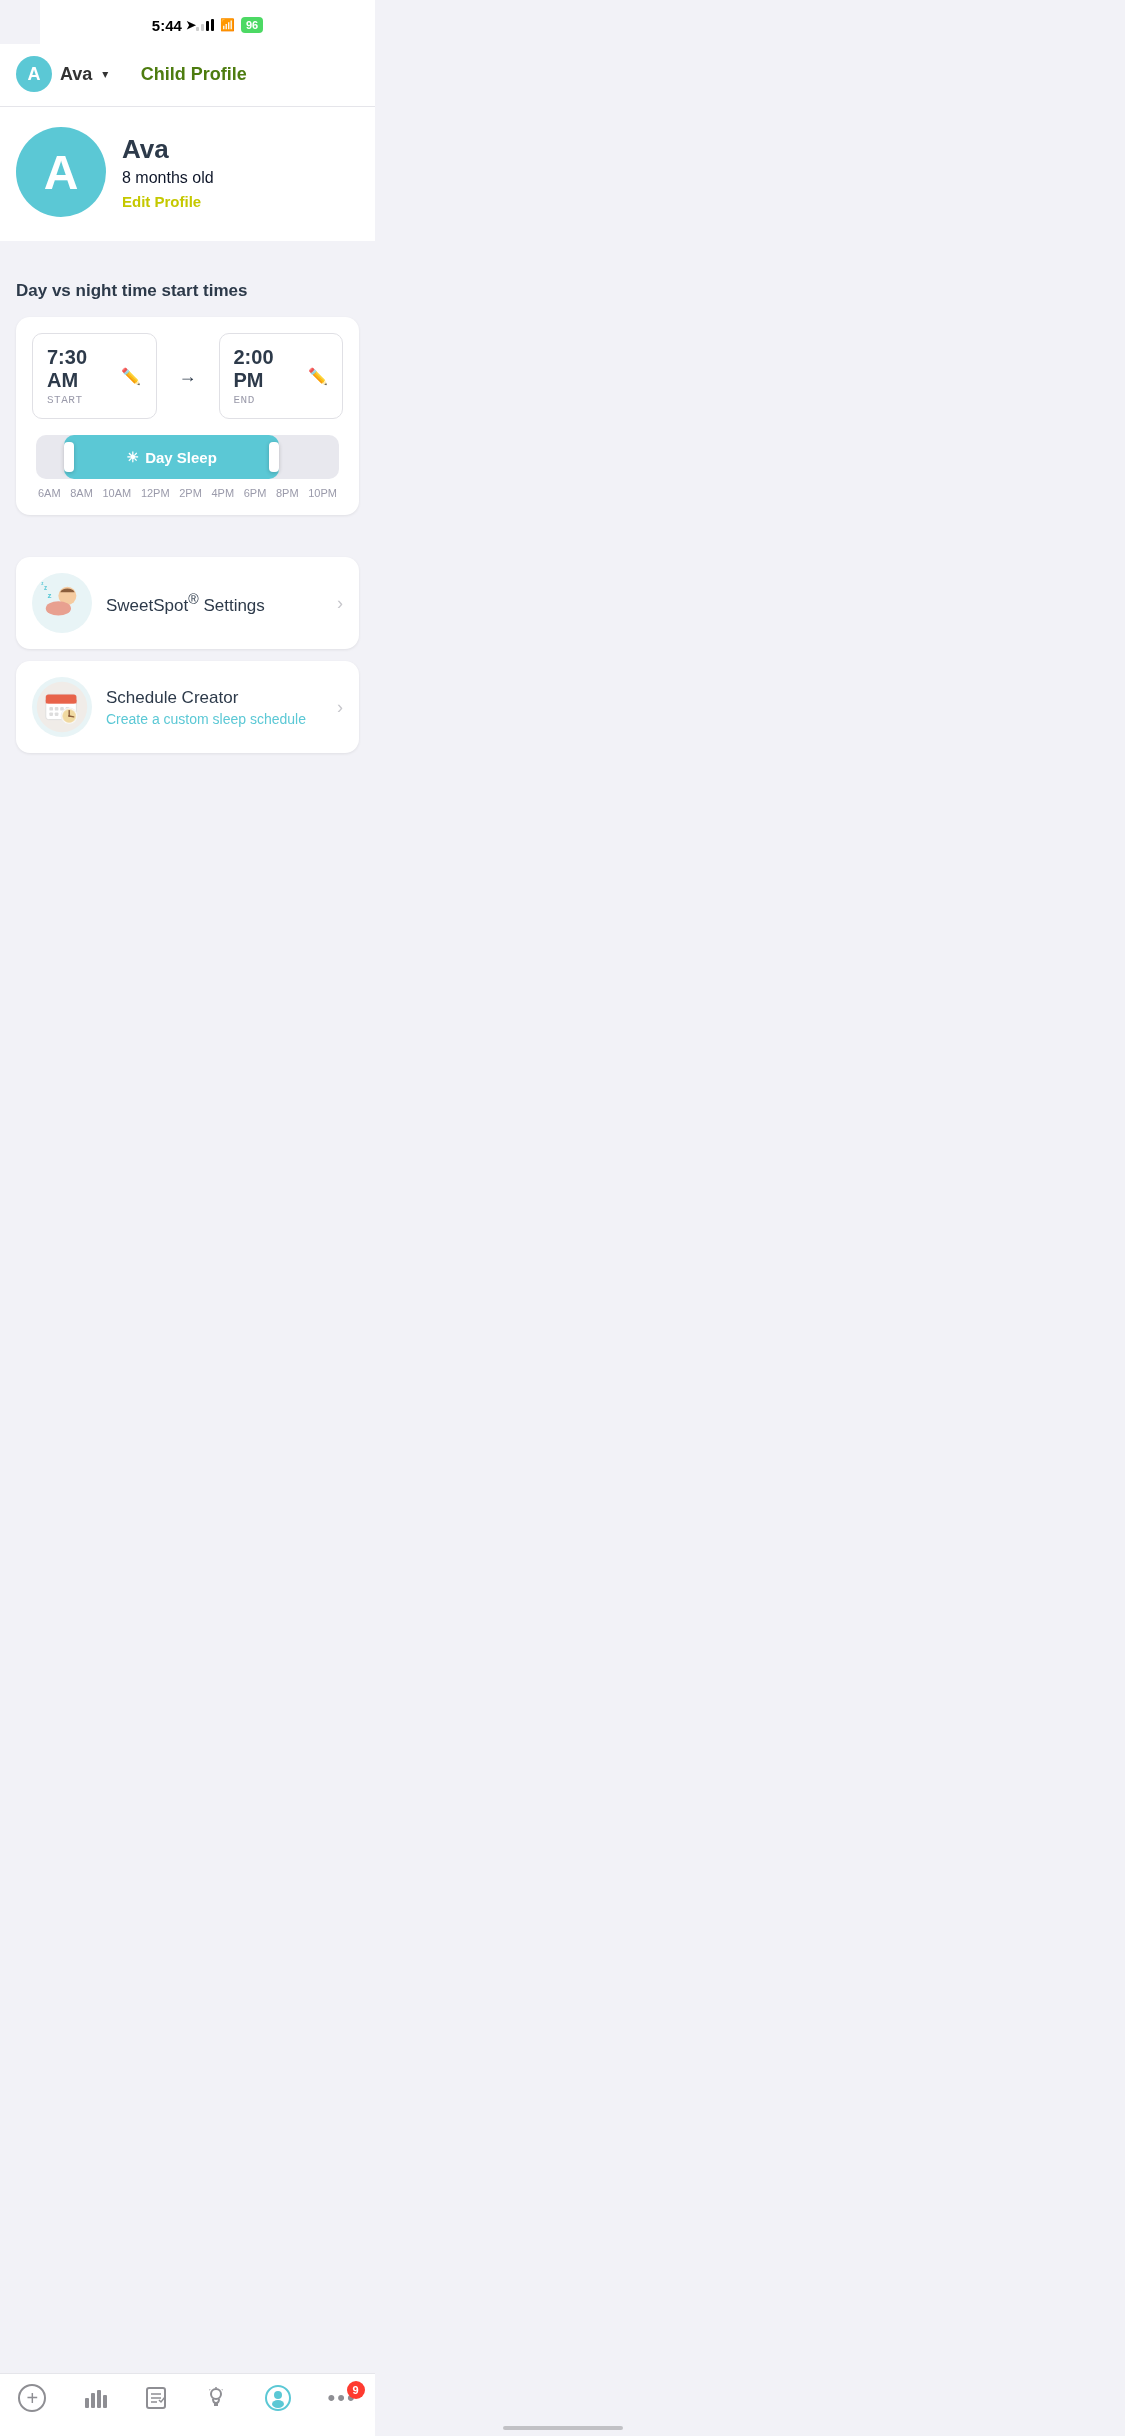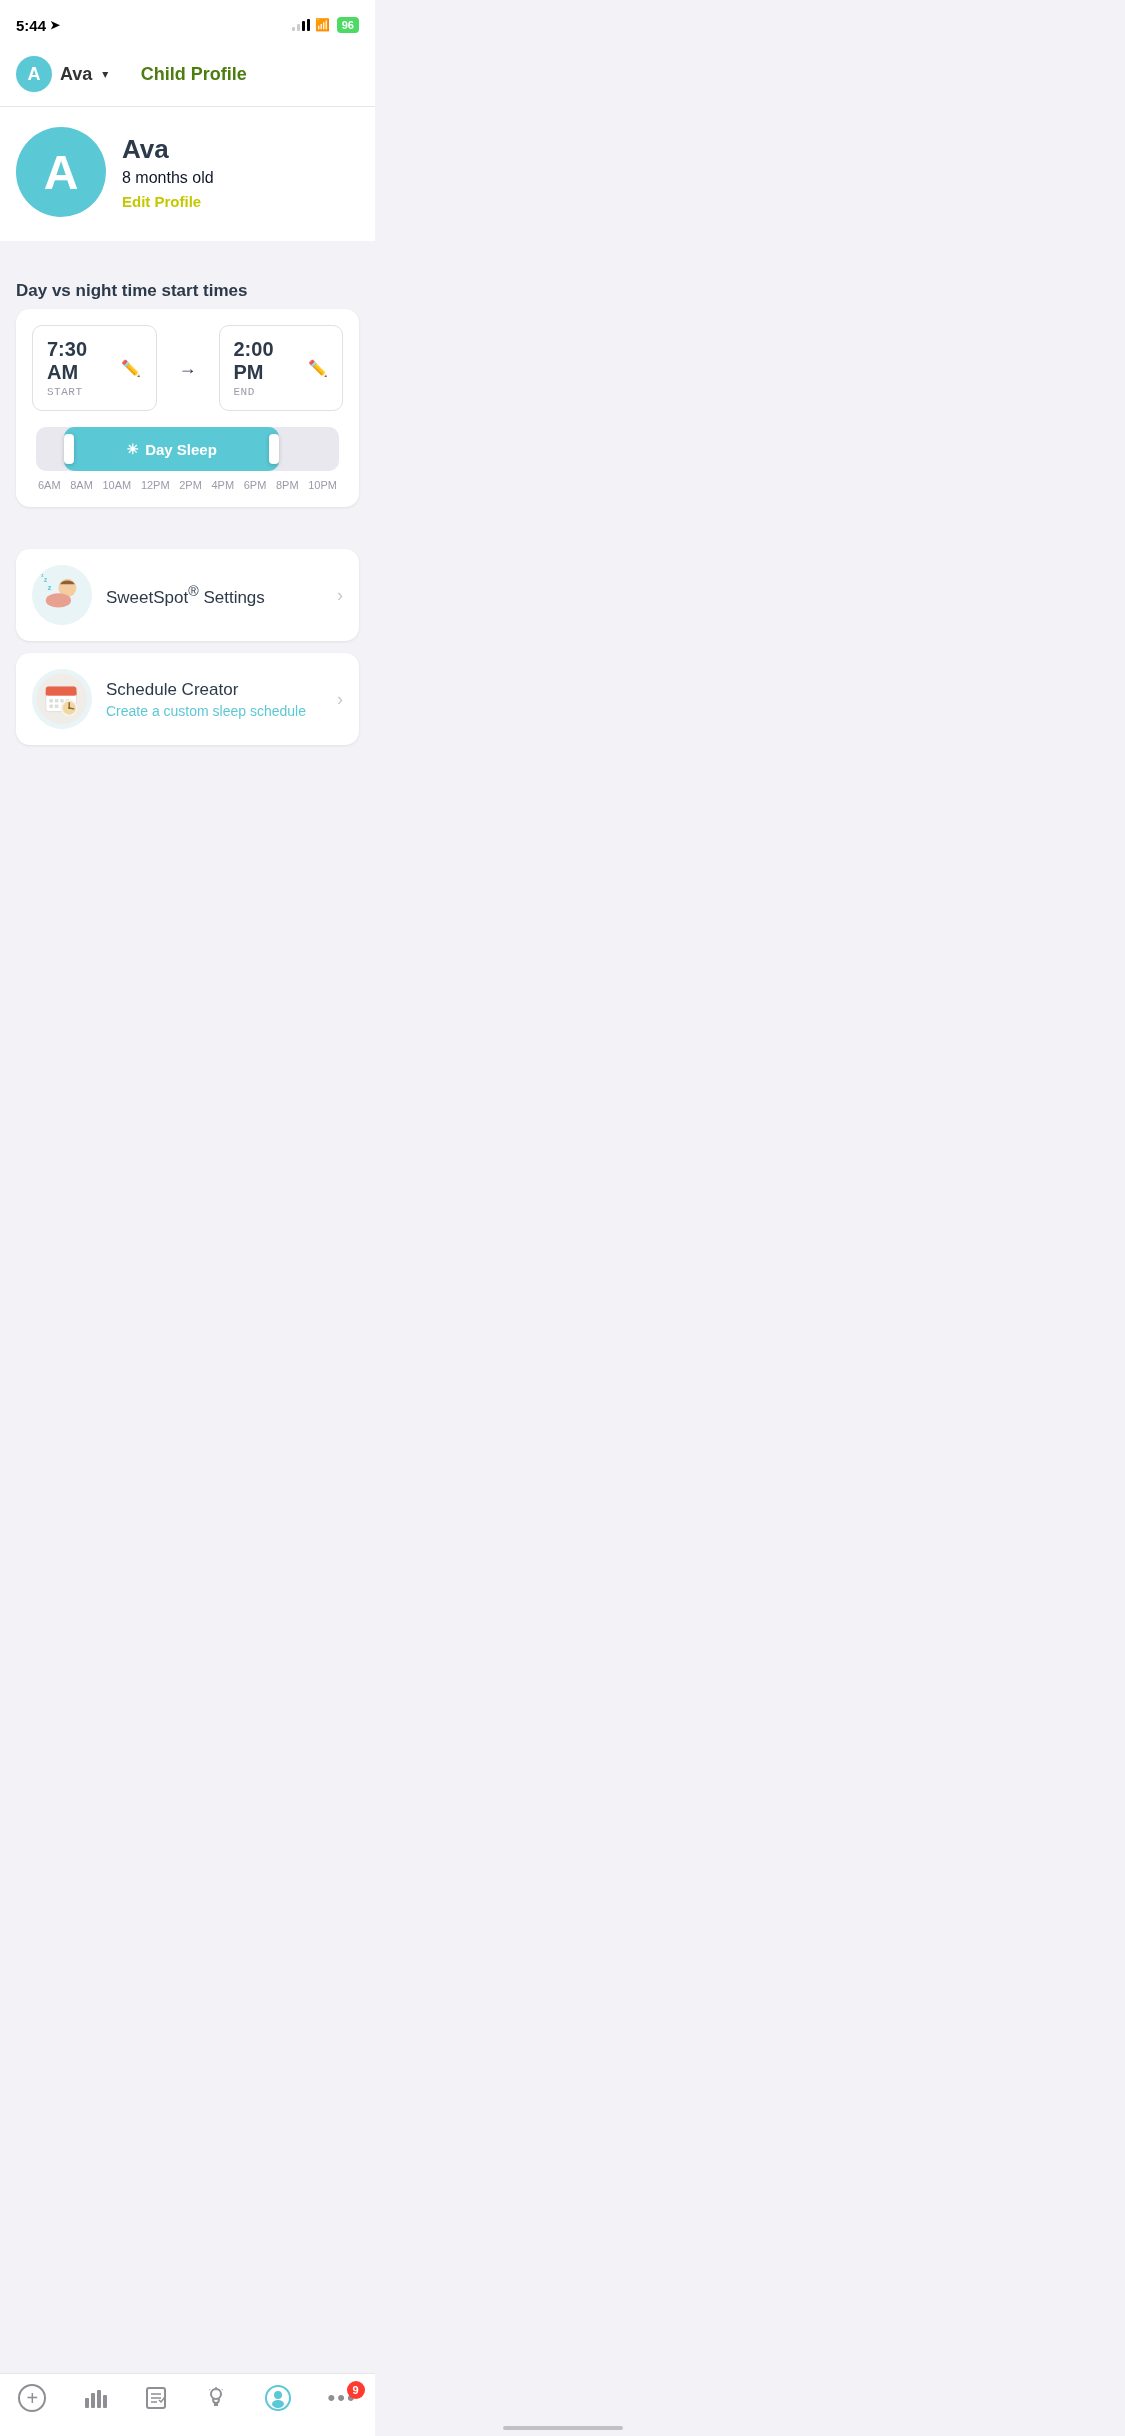--- a/index.html
+++ b/index.html
@@ -11,24 +11,25 @@
       width: 375px;
       min-height: 812px;
       overflow-x: hidden;
       position: relative;
     }
 
     
     .status-bar {
       background: #fff;
       display: flex;
-      justify-content: space-between;
+      justify-content: center;
       align-items: center;
       padding: 14px 16px 8px;
       height: 44px;
+      margin-left: 40px;
     }
     .status-time {
       font-size: 15px;
       font-weight: 600;
       color: #000;
       display: flex;
       align-items: center;
       gap: 4px;
     }
     .status-icons {
@@ -152,21 +153,21 @@
 
     
     .time-settings-section {
       background: #f2f2f7;
       padding: 20px 16px 10px;
     }
     .time-settings-title {
       font-size: 17px;
       font-weight: 700;
       color: #2d3a4a;
-      margin-bottom: 8px;
+      margin-bottom: 16px;
     }
     .time-settings-desc {
       font-size: 15px;
       color: #6b7c93;
       line-height: 1.4;
       margin-bottom: 16px;
     }
 
     .time-card {
       background: #fff;

